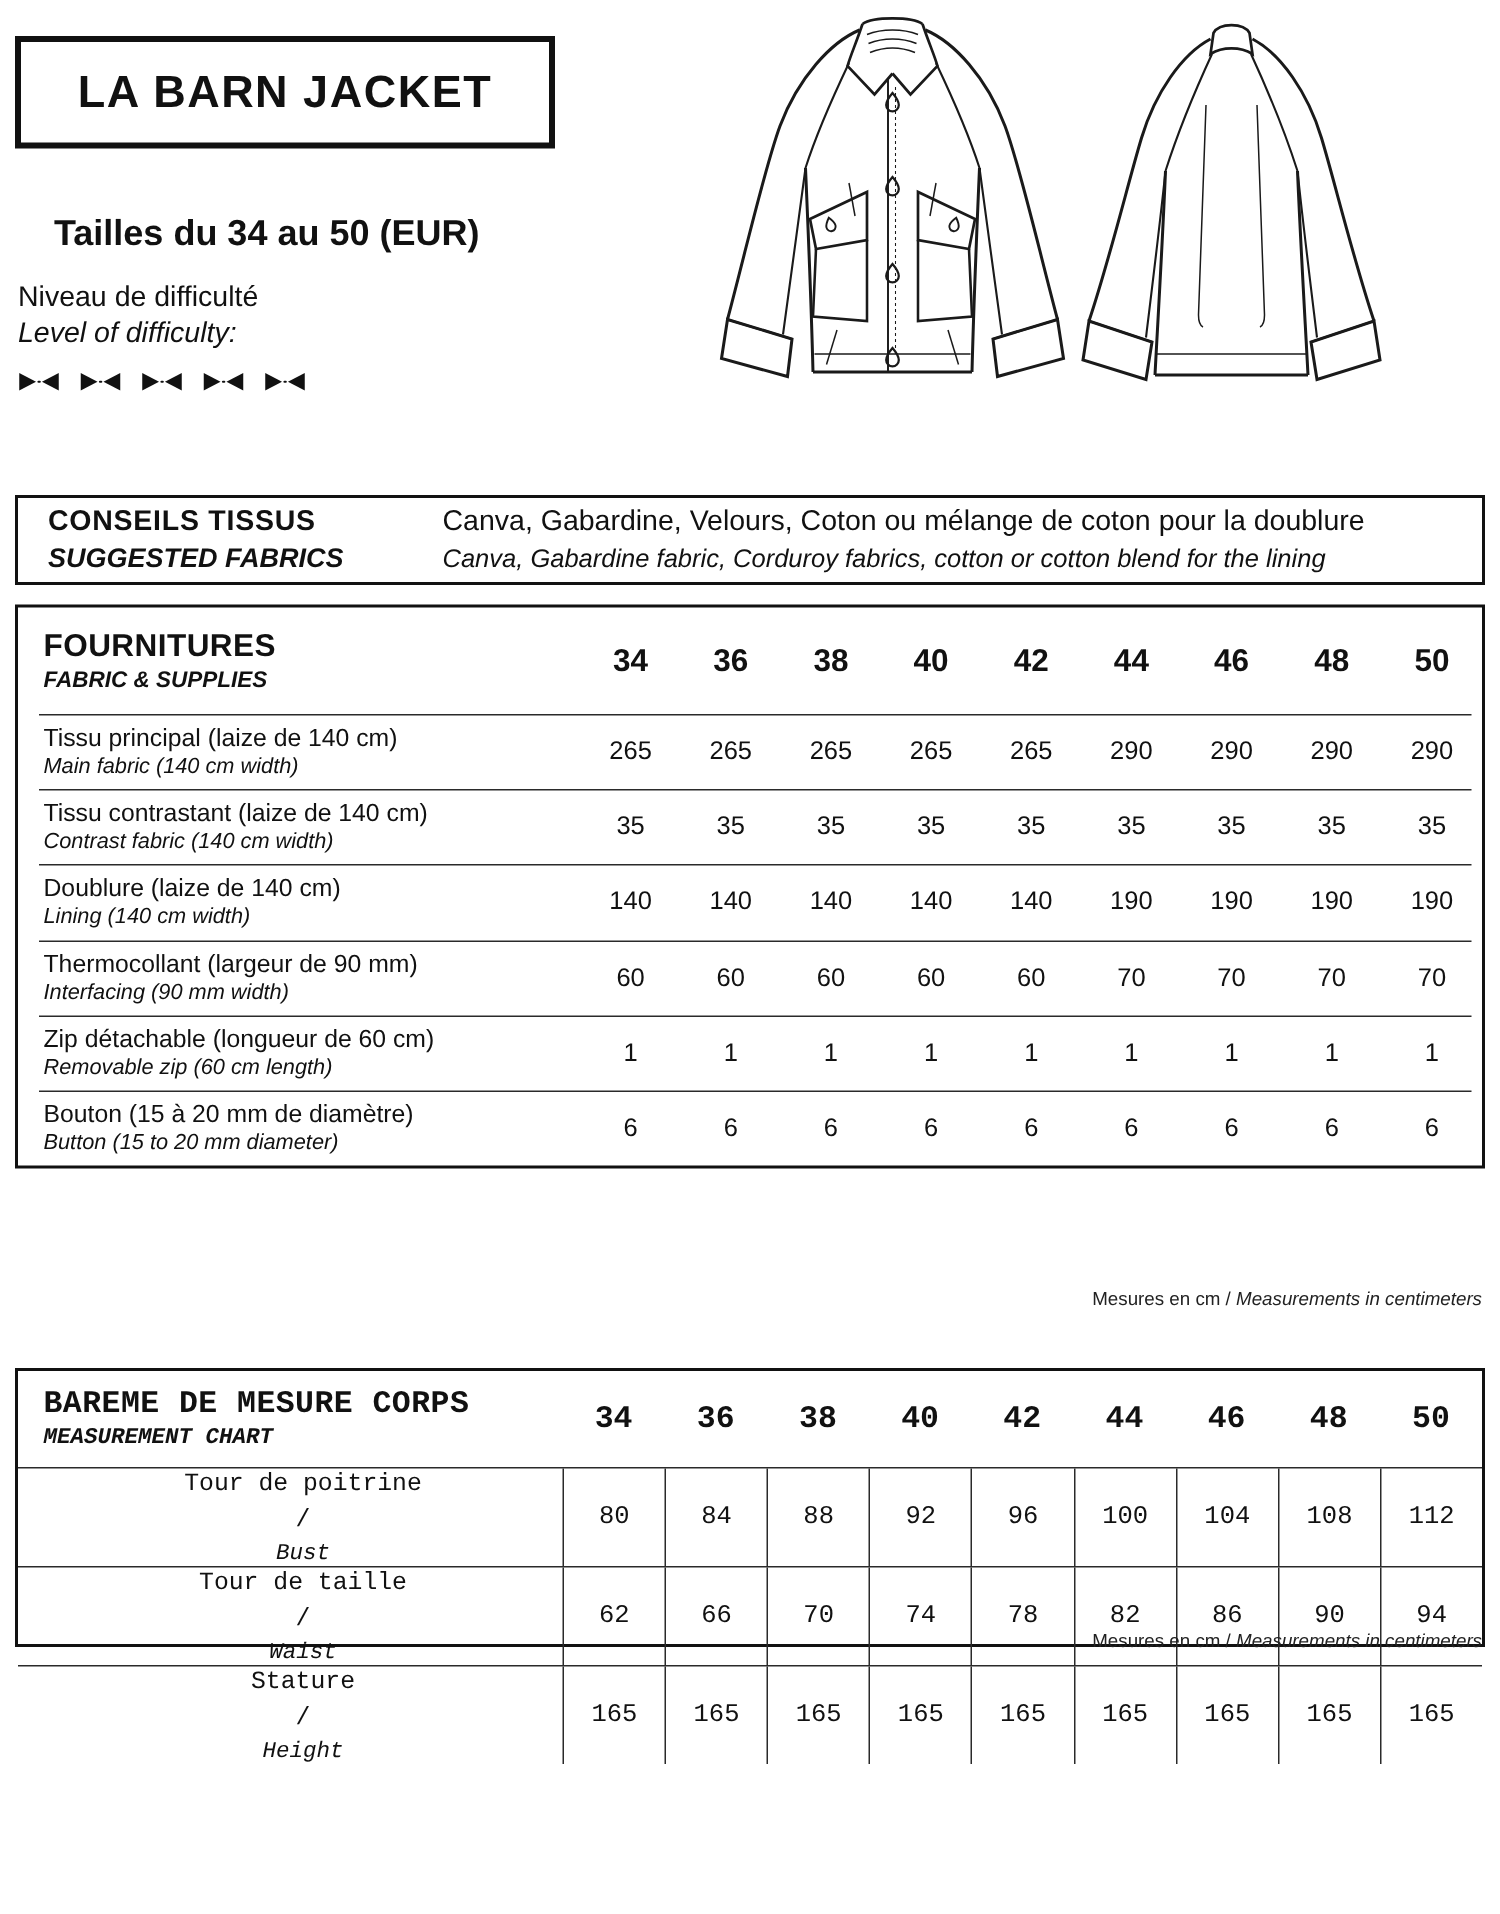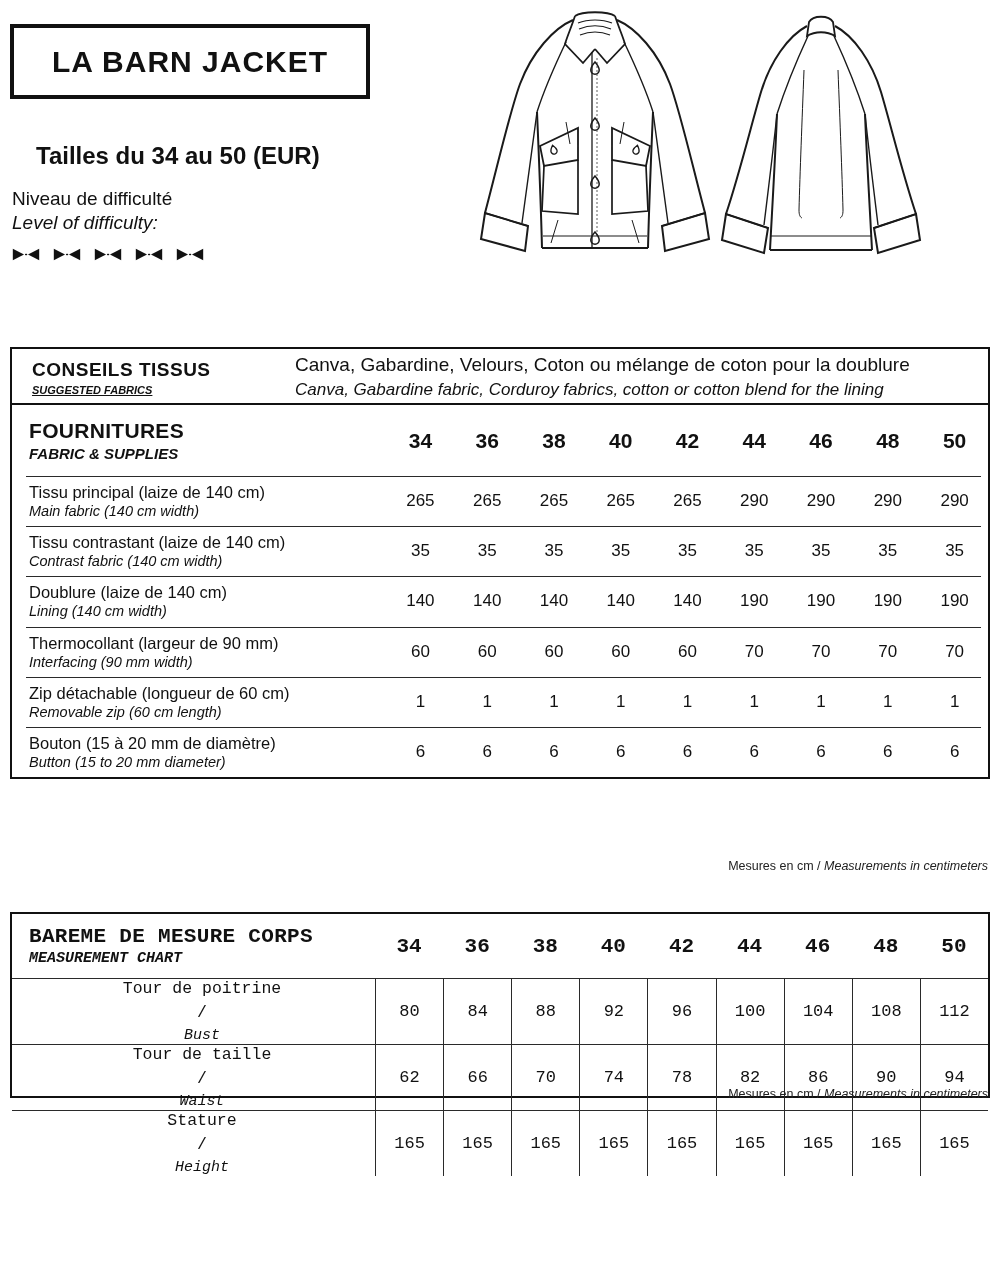--- a/index.html
+++ b/index.html
@@ -39,24 +39,24 @@
   
   .box {
     position: absolute; left: 10px; width: 980px;
     border: 2px solid #111; background: #fff;
   }
 
   
   .fabrics {
     top: 330px; height: 60px;
     display: grid; grid-template-columns: 263px 1fr;
-    align-items: center; padding-left: 20px; margin-top: 17px;
+    align-items: center; padding-left: 20px;
   }
   .fab-title .t1 { font-size: 19px; font-weight: 700; letter-spacing: .5px; }
-  .fab-title .t2 { font-size: 11px; font-weight: 700; font-style: italic; display: block; margin-top: 3px; text-decoration: underline; }
+  .fab-title .t2 { font-size: 18px; font-weight: 700; font-style: italic; display: block; margin-top: 3px; }
   .fab-text .fr { font-size: 19px; display: block; }
   .fab-text .en { font-size: 17px; font-style: italic; display: block; margin-top: 4px; }
 
   
   .supplies { top: 403px; height: 376px; display: flex; flex-direction: column; }
   .s-head {
     flex: 0 0 71px;
     display: grid; grid-template-columns: 375px repeat(9, 1fr);
     align-items: center;
   }

